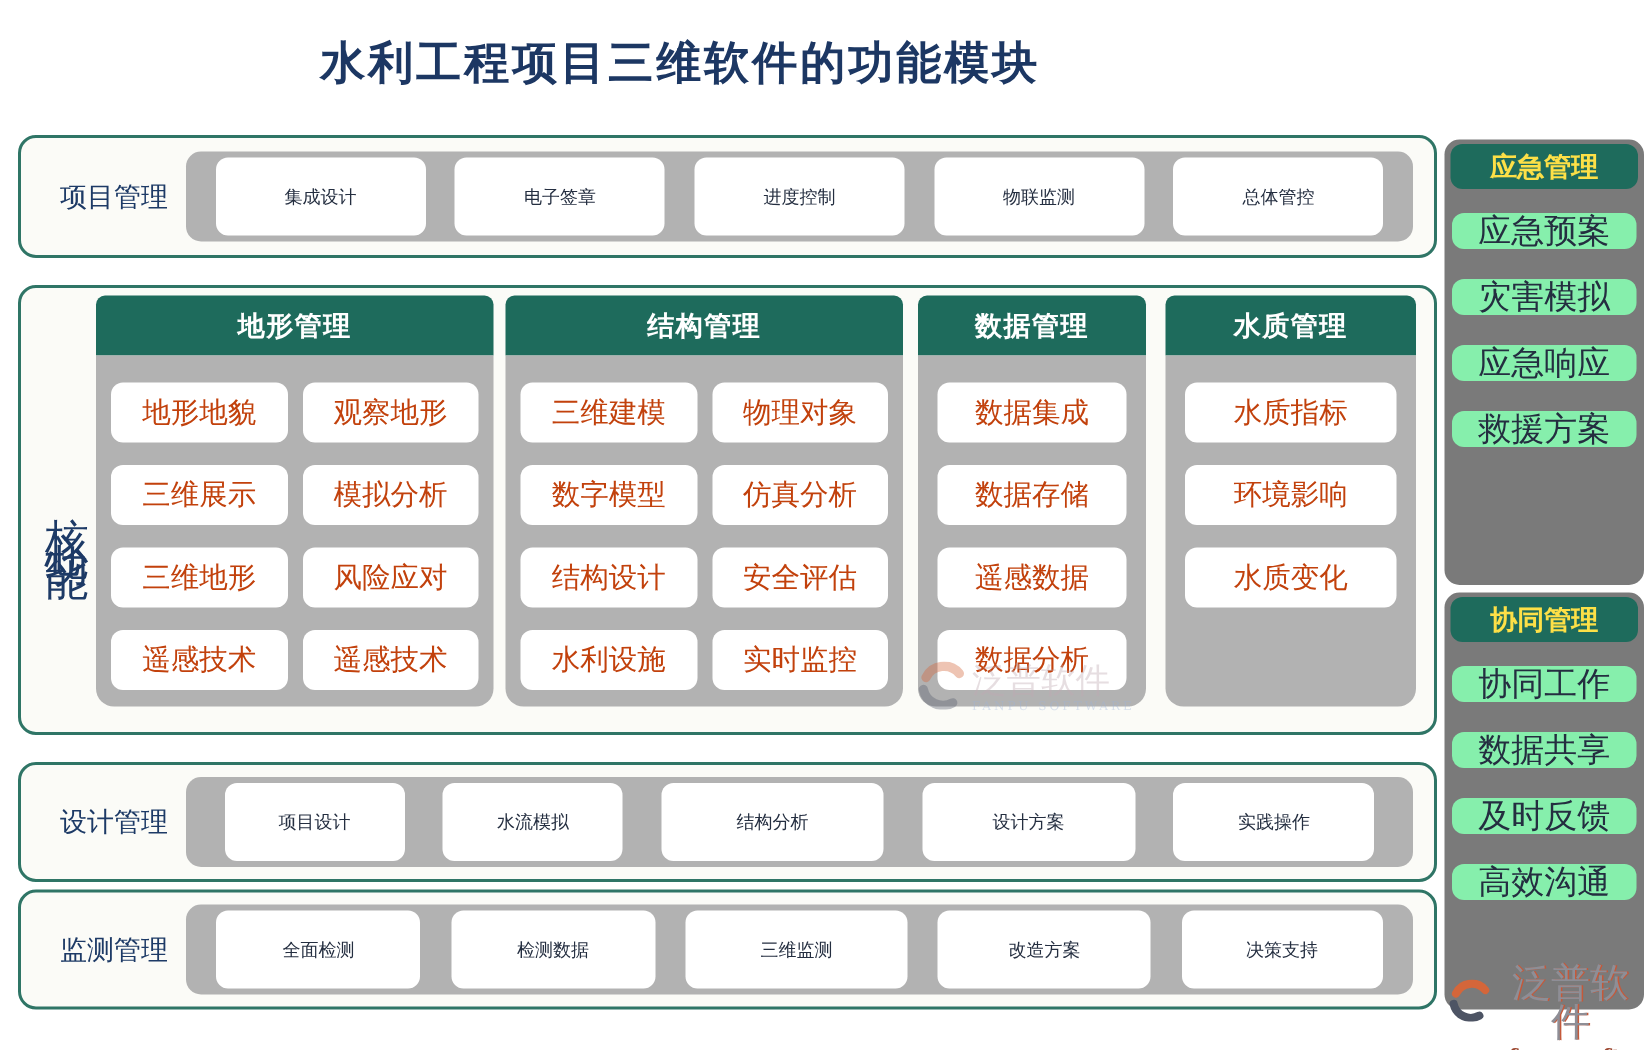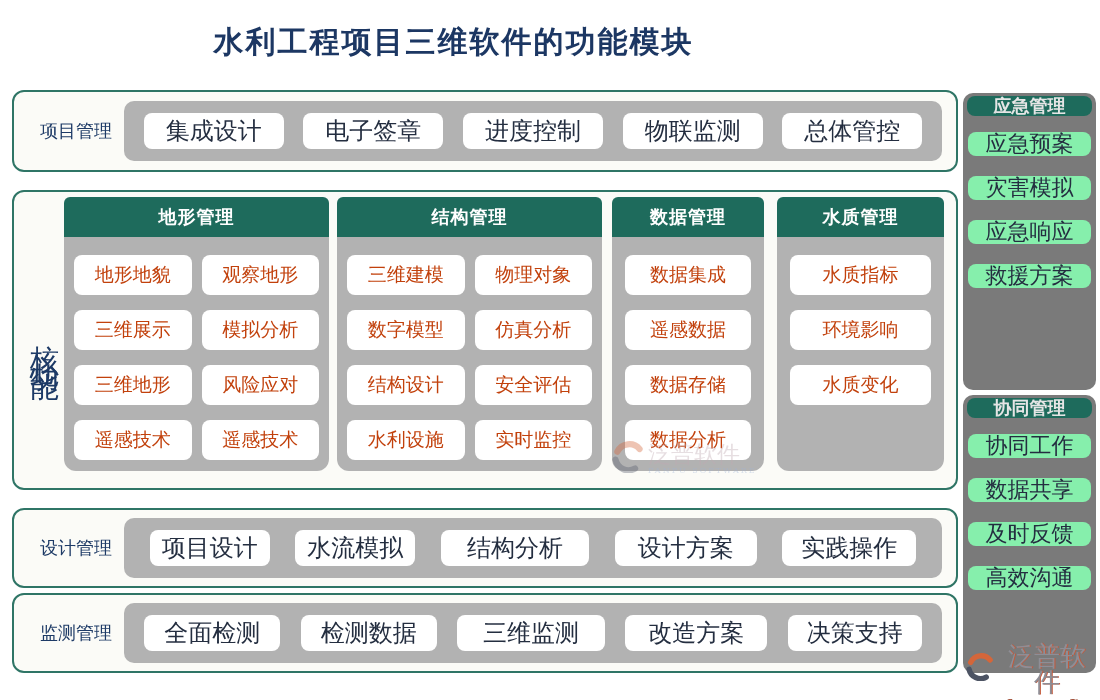--- a/index.html
+++ b/index.html
@@ -18,23 +18,23 @@
   }
   .row-label{
     position:absolute;left:12px;top:50%;transform:translateY(-50%);
     width:100px;text-align:center;font-size:18px;color:#1d3a66;white-space:nowrap;
   }
   .gray-panel{
     position:absolute;background:#b2b2b2;border-radius:10px;
     display:flex;align-items:center;justify-content:space-evenly;
   }
   .btn{
-    background:#ffffff;border-radius:8px;height:36px;min-width:120px;box-sizing:border-box;
+    background:#ffffff;border-radius:8px;height:52px;min-width:120px;box-sizing:border-box;
     display:flex;align-items:center;justify-content:center;
-    font-size:24px;color:#242e40;padding:0 12px;white-space:nowrap;
+    font-size:12px;color:#242e40;padding:0 12px;white-space:nowrap;
   }
   
   .core-label{
     position:absolute;left:16px;top:50%;transform:translateY(-50%);
     writing-mode:vertical-rl;text-orientation:upright;
     font-size:29px;color:#1d3a66;letter-spacing:9px;line-height:1;
   }
   .core-col{position:absolute;top:5px;}
   .col-header{
     height:40px;background:#1e6b5c;border-radius:6px 6px 0 0;color:#ffffff;
@@ -50,21 +50,21 @@
   .core-btn{
     background:#ffffff;border-radius:8px;display:flex;align-items:center;justify-content:center;
     font-size:19px;color:#c2410c;white-space:nowrap;
   }
   
   .side-panel{
     position:absolute;left:963px;width:133px;background:#7a7a7a;border-radius:10px;
     box-sizing:border-box;padding:2px 5px 0;
   }
   .side-header{
-    height:20px;background:#1e6b5c;border-radius:8px;color:#e5e5e5;margin:1px -1px 0;
+    height:30px;background:#1e6b5c;border-radius:8px;color:#fde047;margin:1px -1px 0;
     font-size:18px;font-weight:bold;display:flex;align-items:center;justify-content:center;
   }
   .side-btns{display:flex;flex-direction:column;gap:20px;padding-top:16px;}
   .side-btn{
     background:#86efac;border-radius:8px;height:24px;
     display:flex;align-items:center;justify-content:center;
     font-size:22px;color:#242e40;white-space:nowrap;
   }
   
   .wm-mid{
@@ -126,22 +126,22 @@
         <div class="core-btn">安全评估</div>
         <div class="core-btn">水利设施</div>
         <div class="core-btn">实时监控</div>
       </div>
     </div>
 
     <div class="core-col" style="left:598px;width:152px;">
       <div class="col-header">数据管理</div>
       <div class="col-panel grid1">
         <div class="core-btn">数据集成</div>
+        <div class="core-btn">数据存储</div>
         <div class="core-btn">遥感数据</div>
-        <div class="core-btn">数据存储</div>
         <div class="core-btn">数据分析</div>
       </div>
     </div>
 
     <div class="core-col" style="left:763px;width:167px;">
       <div class="col-header">水质管理</div>
       <div class="col-panel grid1">
         <div class="core-btn">水质指标</div>
         <div class="core-btn">环境影响</div>
         <div class="core-btn">水质变化</div>

